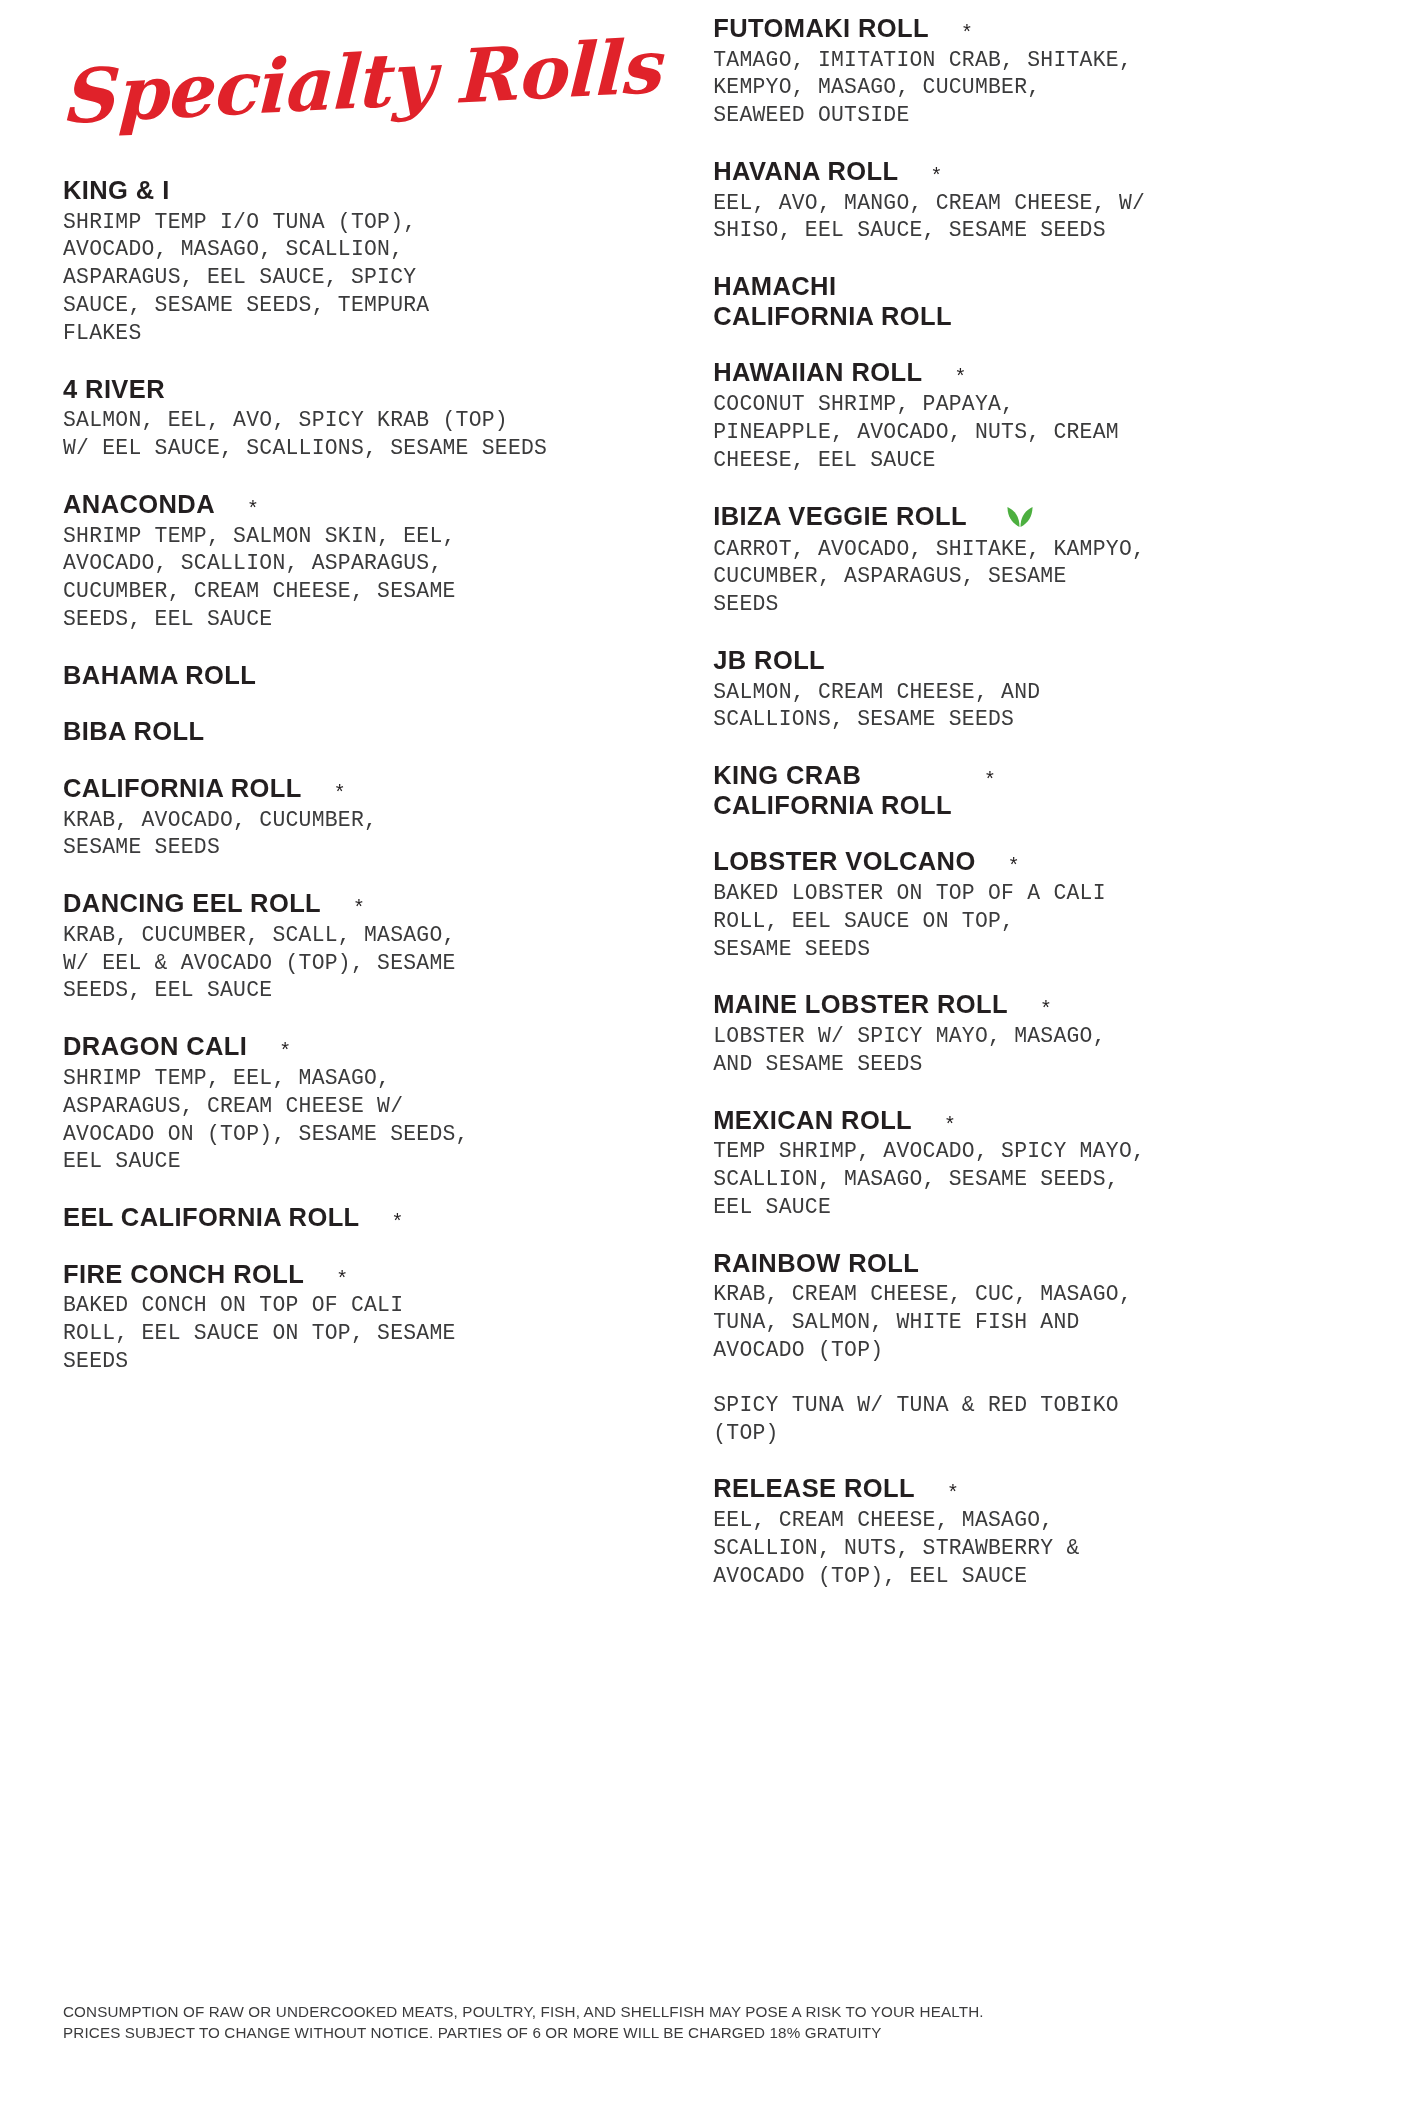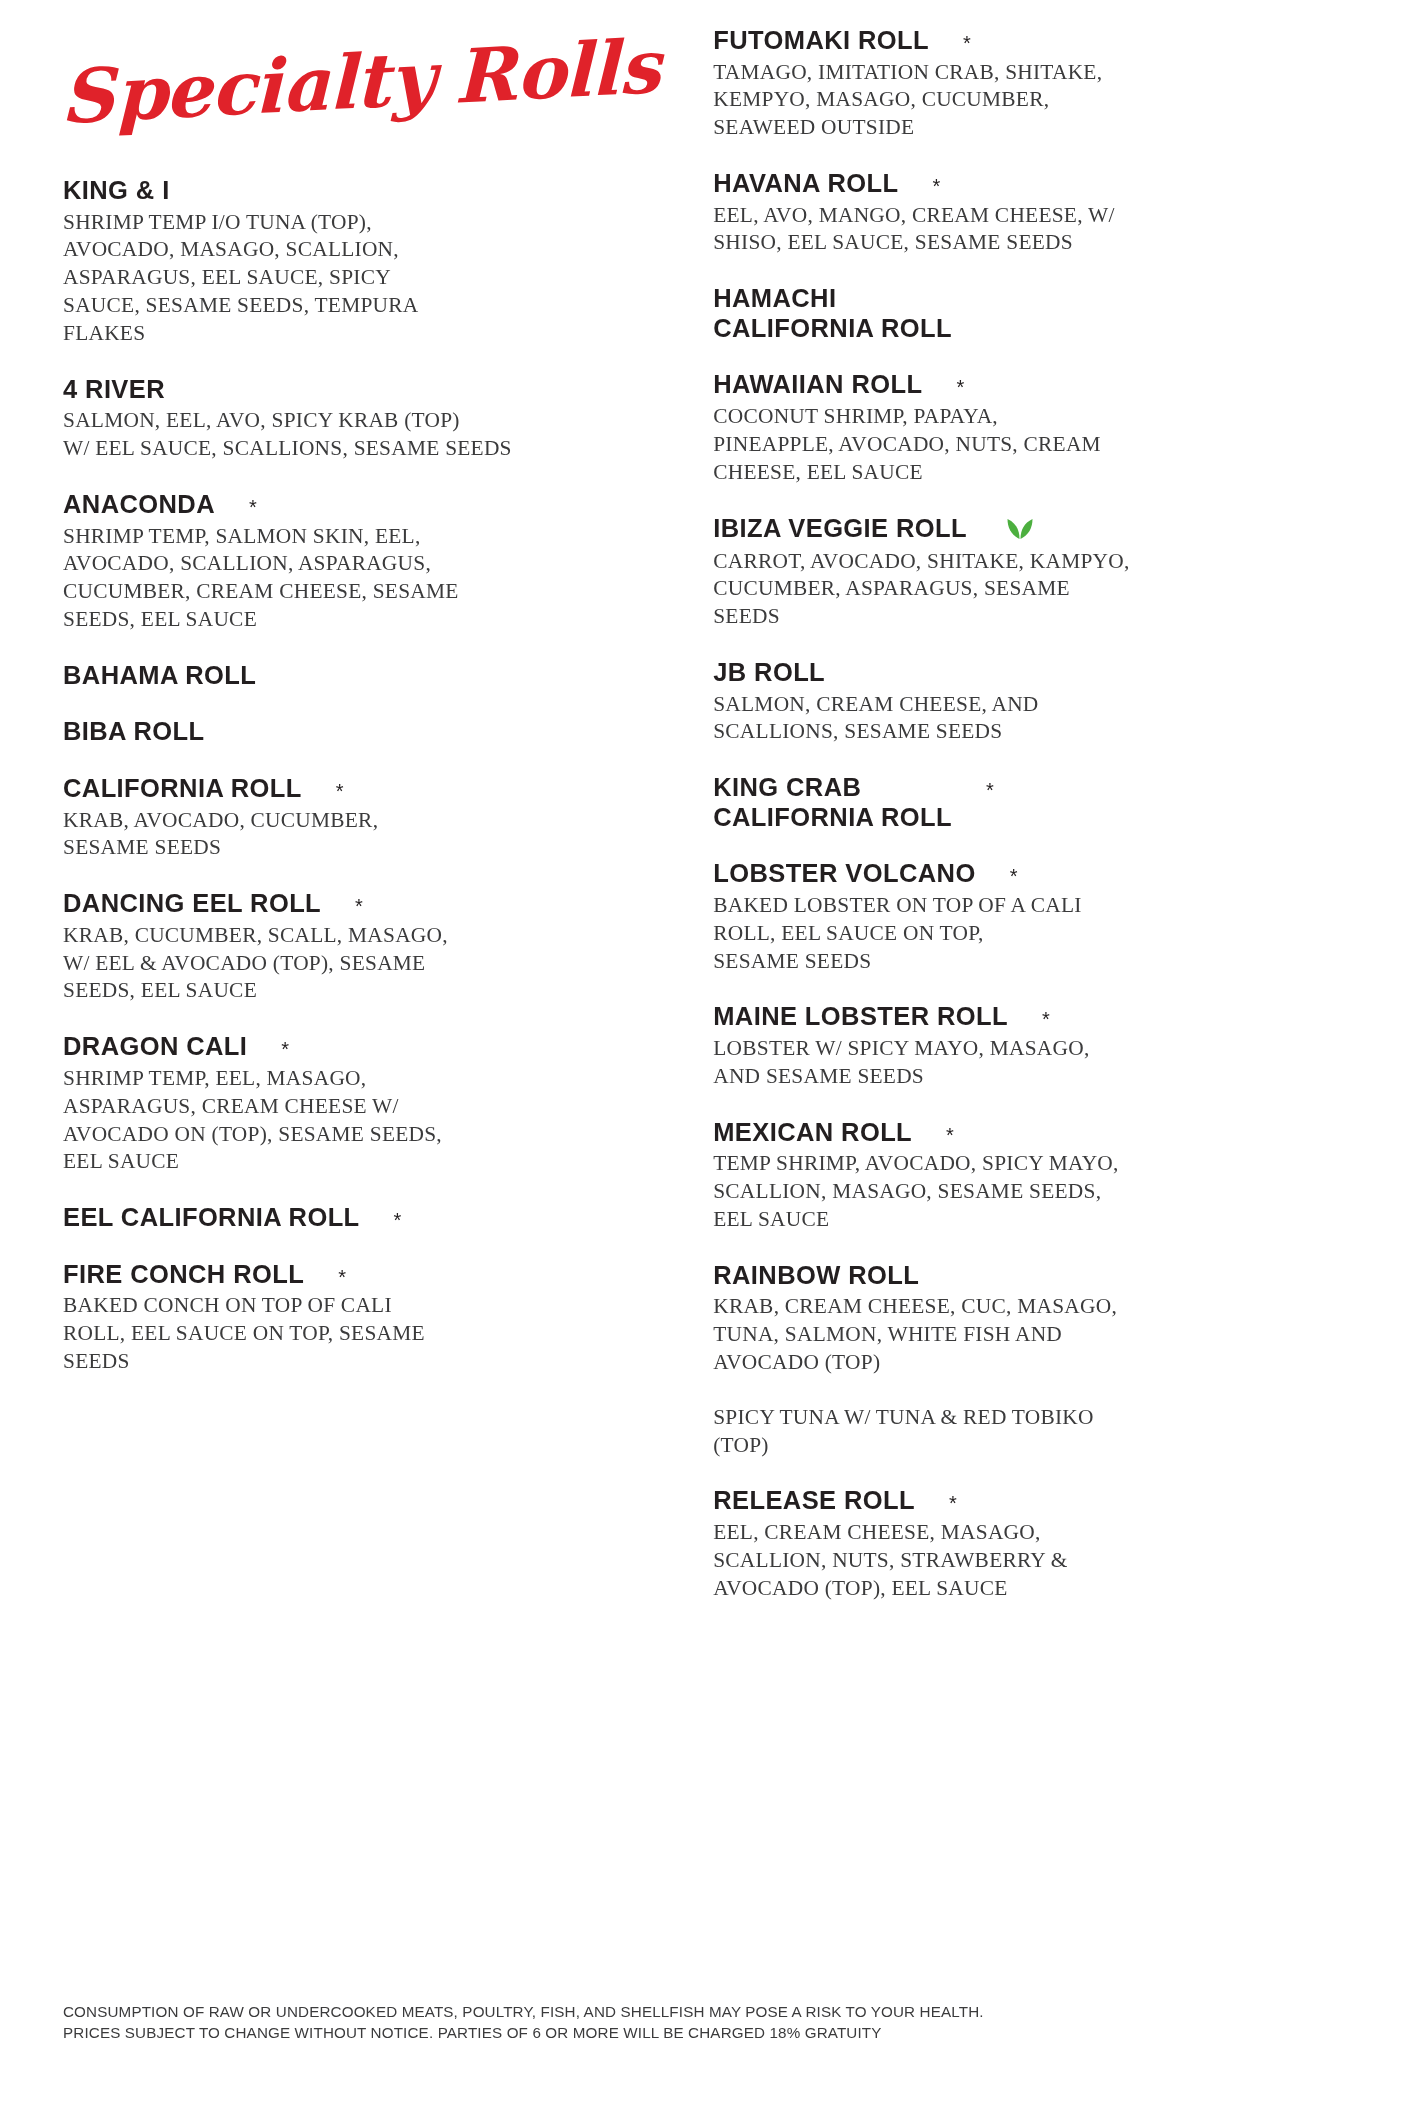--- a/index.html
+++ b/index.html
@@ -35,21 +35,21 @@
   .col {
     box-sizing: border-box;
   }
   .col-left {
     width: 660px;
     padding-right: 40px;
     padding-top: 60px;
   }
   .col-right {
     width: 645px;
-    padding-top: 26px;
+    padding-top: 14px;
   }
 
   
   .script-title {
     font-family: "DejaVu Serif", serif;
     font-style: italic;
     font-weight: 700;
     font-size: 74px;
     line-height: 1.0;
     letter-spacing: -1px;
@@ -87,21 +87,21 @@
     flex: 0 0 auto;
     font-weight: 400;
   }
   .leaf-icon {
     margin-left: 38px;
     margin-top: 1px;
     flex: 0 0 auto;
     display: inline-block;
   }
   .item-desc {
-    font-family: Liberation Serif, serif;
+    font-family: Liberation Mono, monospace;
     font-weight: 400;
     font-size: 21.4px;
     letter-spacing: 0.25px;
     line-height: 1.30;
     color: #3b3b3c;
     margin: 3px 0 0 0;
     white-space: pre-line;
   }
 
   

